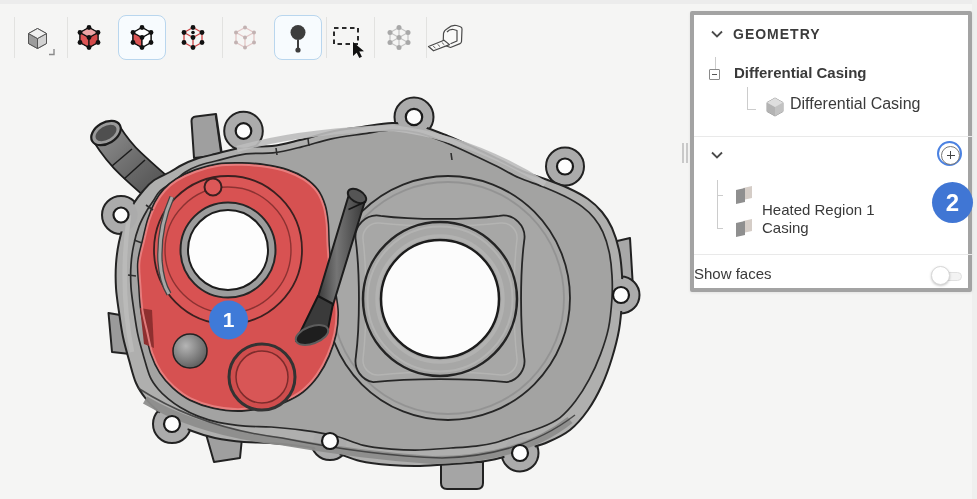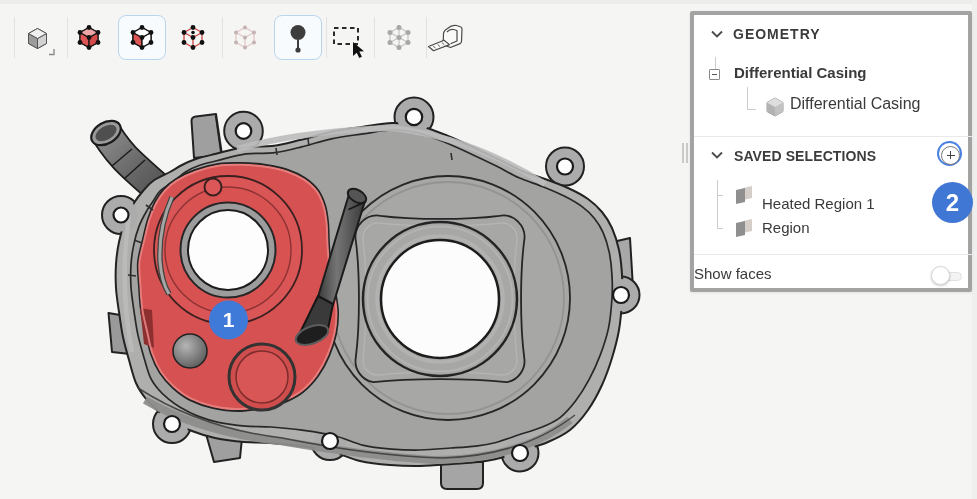--- a/index.html
+++ b/index.html
@@ -311,47 +311,46 @@
     <path d="M17 5.5 L9 10 L9 19 L17 14.5 Z" fill="#c2c2c2"></path>
     <path d="M9 1 L17 5.5 L9 10 L1 5.5 Z" fill="#dedede"></path>
   </svg>
   <div class="ptxt" style="left:96px; top:80px; font-size:16px;">Differential Casing</div>
 
   <div class="psep" style="top:121px"></div>
 
   <svg style="position:absolute;left:17px;top:136px" width="12" height="8" viewBox="0 0 12 8">
       <path d="M1 1.5 L6 6.5 L11 1.5" fill="none" stroke="#4a4a4a" stroke-width="1.8"></path>
     </svg>
-  <div class="ptxt hdr" style="left:40px; top:133px; letter-spacing:0.1px;">SAVED SELECTIONS</div>
 
   
   <div style="position:absolute;left:242.8px;top:126.3px;width:25px;height:25px;border:2.2px solid #4b82e2;border-radius:50%;"></div>
   <div style="position:absolute;left:247px;top:130.5px;width:19px;height:19px;border:1px solid #777;border-radius:50%;background:#fff;">
     <div style="position:absolute;left:4.5px;top:8px;width:8px;height:1.4px;background:#444"></div>
     <div style="position:absolute;left:7.8px;top:4.7px;width:1.4px;height:8px;background:#444"></div>
   </div>
 
   
   <div style="position:absolute;left:23px;top:165px;width:1px;height:48px;background:#cccccc"></div>
   <div style="position:absolute;left:23px;top:180px;width:6px;height:1px;background:#cccccc"></div>
   <div style="position:absolute;left:23px;top:213px;width:6px;height:1px;background:#cccccc"></div>
 
   
   <g></g>
   <svg style="position:absolute;left:41px;top:171px" width="19" height="19" viewBox="0 0 19 19">
     <path d="M8 2 L17 0 L17 12 L8 14 Z" fill="#d5cdc7"></path>
     <path d="M1 4 L10 2 L10 16 L1 18 Z" fill="#8f8f8f"></path>
   </svg>
-  <div class="ptxt" style="left:68px; top:180px; font-size:15px;">Heated Region 1</div>
+  <div class="ptxt" style="left:68px; top:186px; font-size:15px;">Heated Region 1</div>
 
   <svg style="position:absolute;left:41px;top:204px" width="19" height="19" viewBox="0 0 19 19">
     <path d="M8 2 L17 0 L17 12 L8 14 Z" fill="#d5cdc7"></path>
     <path d="M1 4 L10 2 L10 16 L1 18 Z" fill="#8f8f8f"></path>
   </svg>
-  <div class="ptxt" style="left:68px; top:203.5px; font-size:15px;">Region</div>
+  <div class="ptxt" style="left:68px; top:203.5px; font-size:15px;">Casing</div>
 
   <div class="psep" style="top:239px"></div>
 
   <div class="ptxt" style="left:0; top:250px; font-size:15px;">Show faces</div>
   
   <div style="position:absolute;left:247px;top:257px;width:21px;height:9px;background:#f3f3f3;border:1px solid #e0e0e0;border-radius:5px;"></div>
   <div style="position:absolute;left:237px;top:251px;width:19px;height:19px;background:#fff;border:1px solid #d8d8d8;border-radius:50%;box-shadow:0 1px 2.5px rgba(0,0,0,0.22);"></div>
 
   
   <div class="badge" style="left:238px;top:167px;width:41px;height:41px;font-size:24px;line-height:41px;">2</div>

